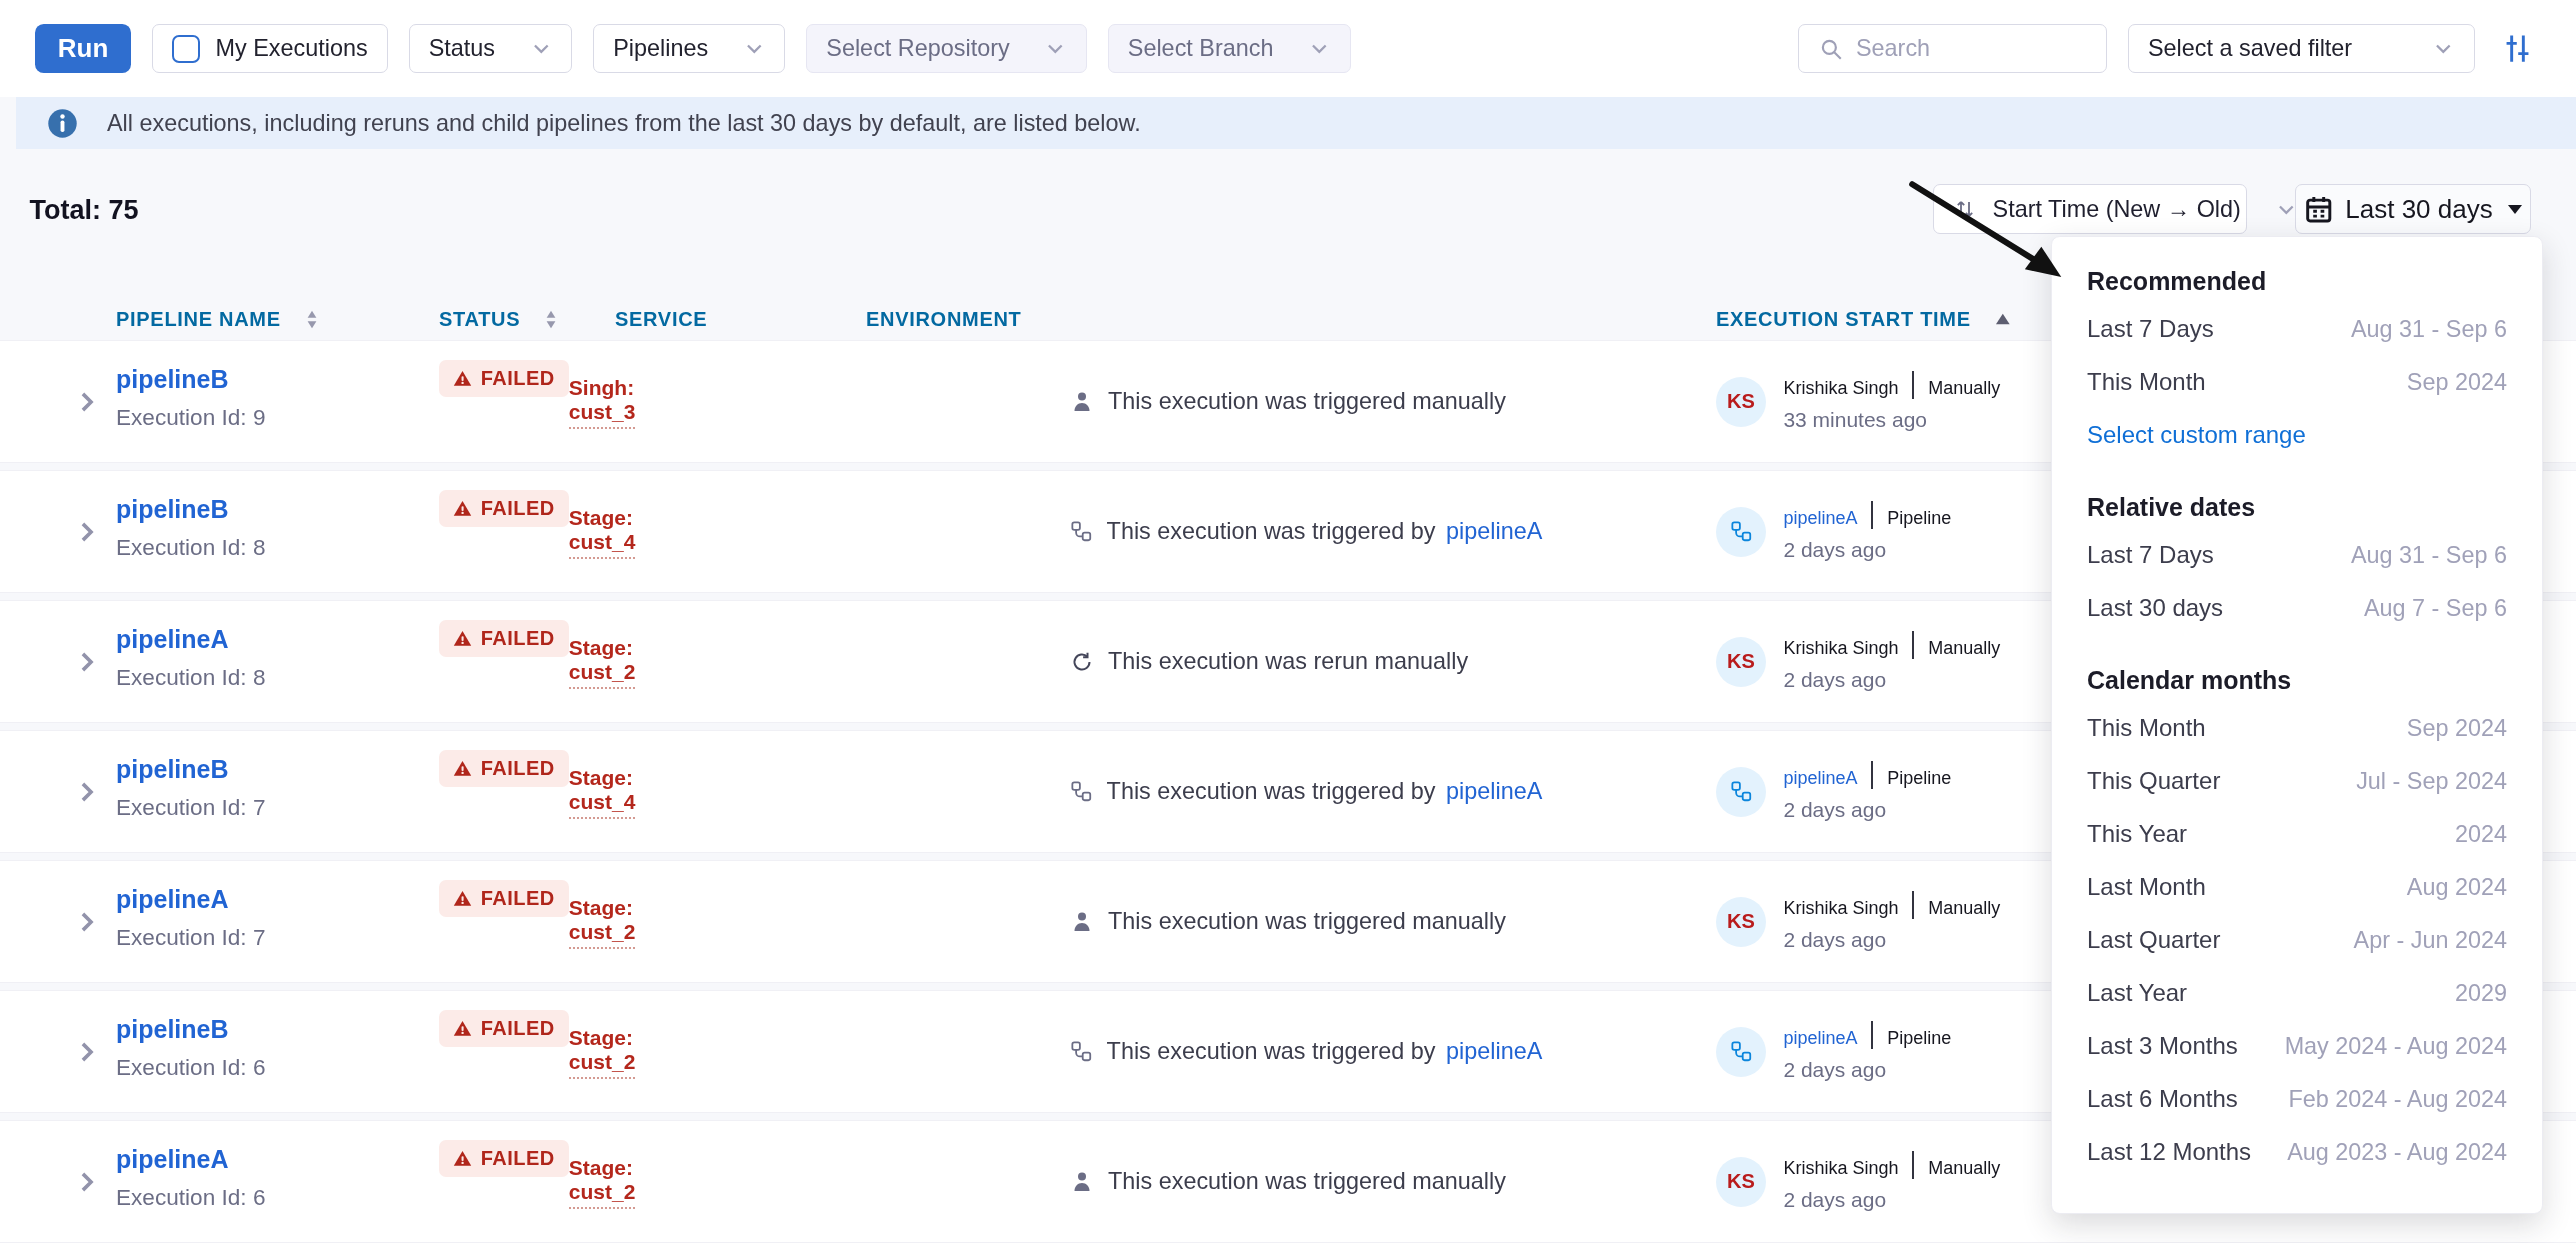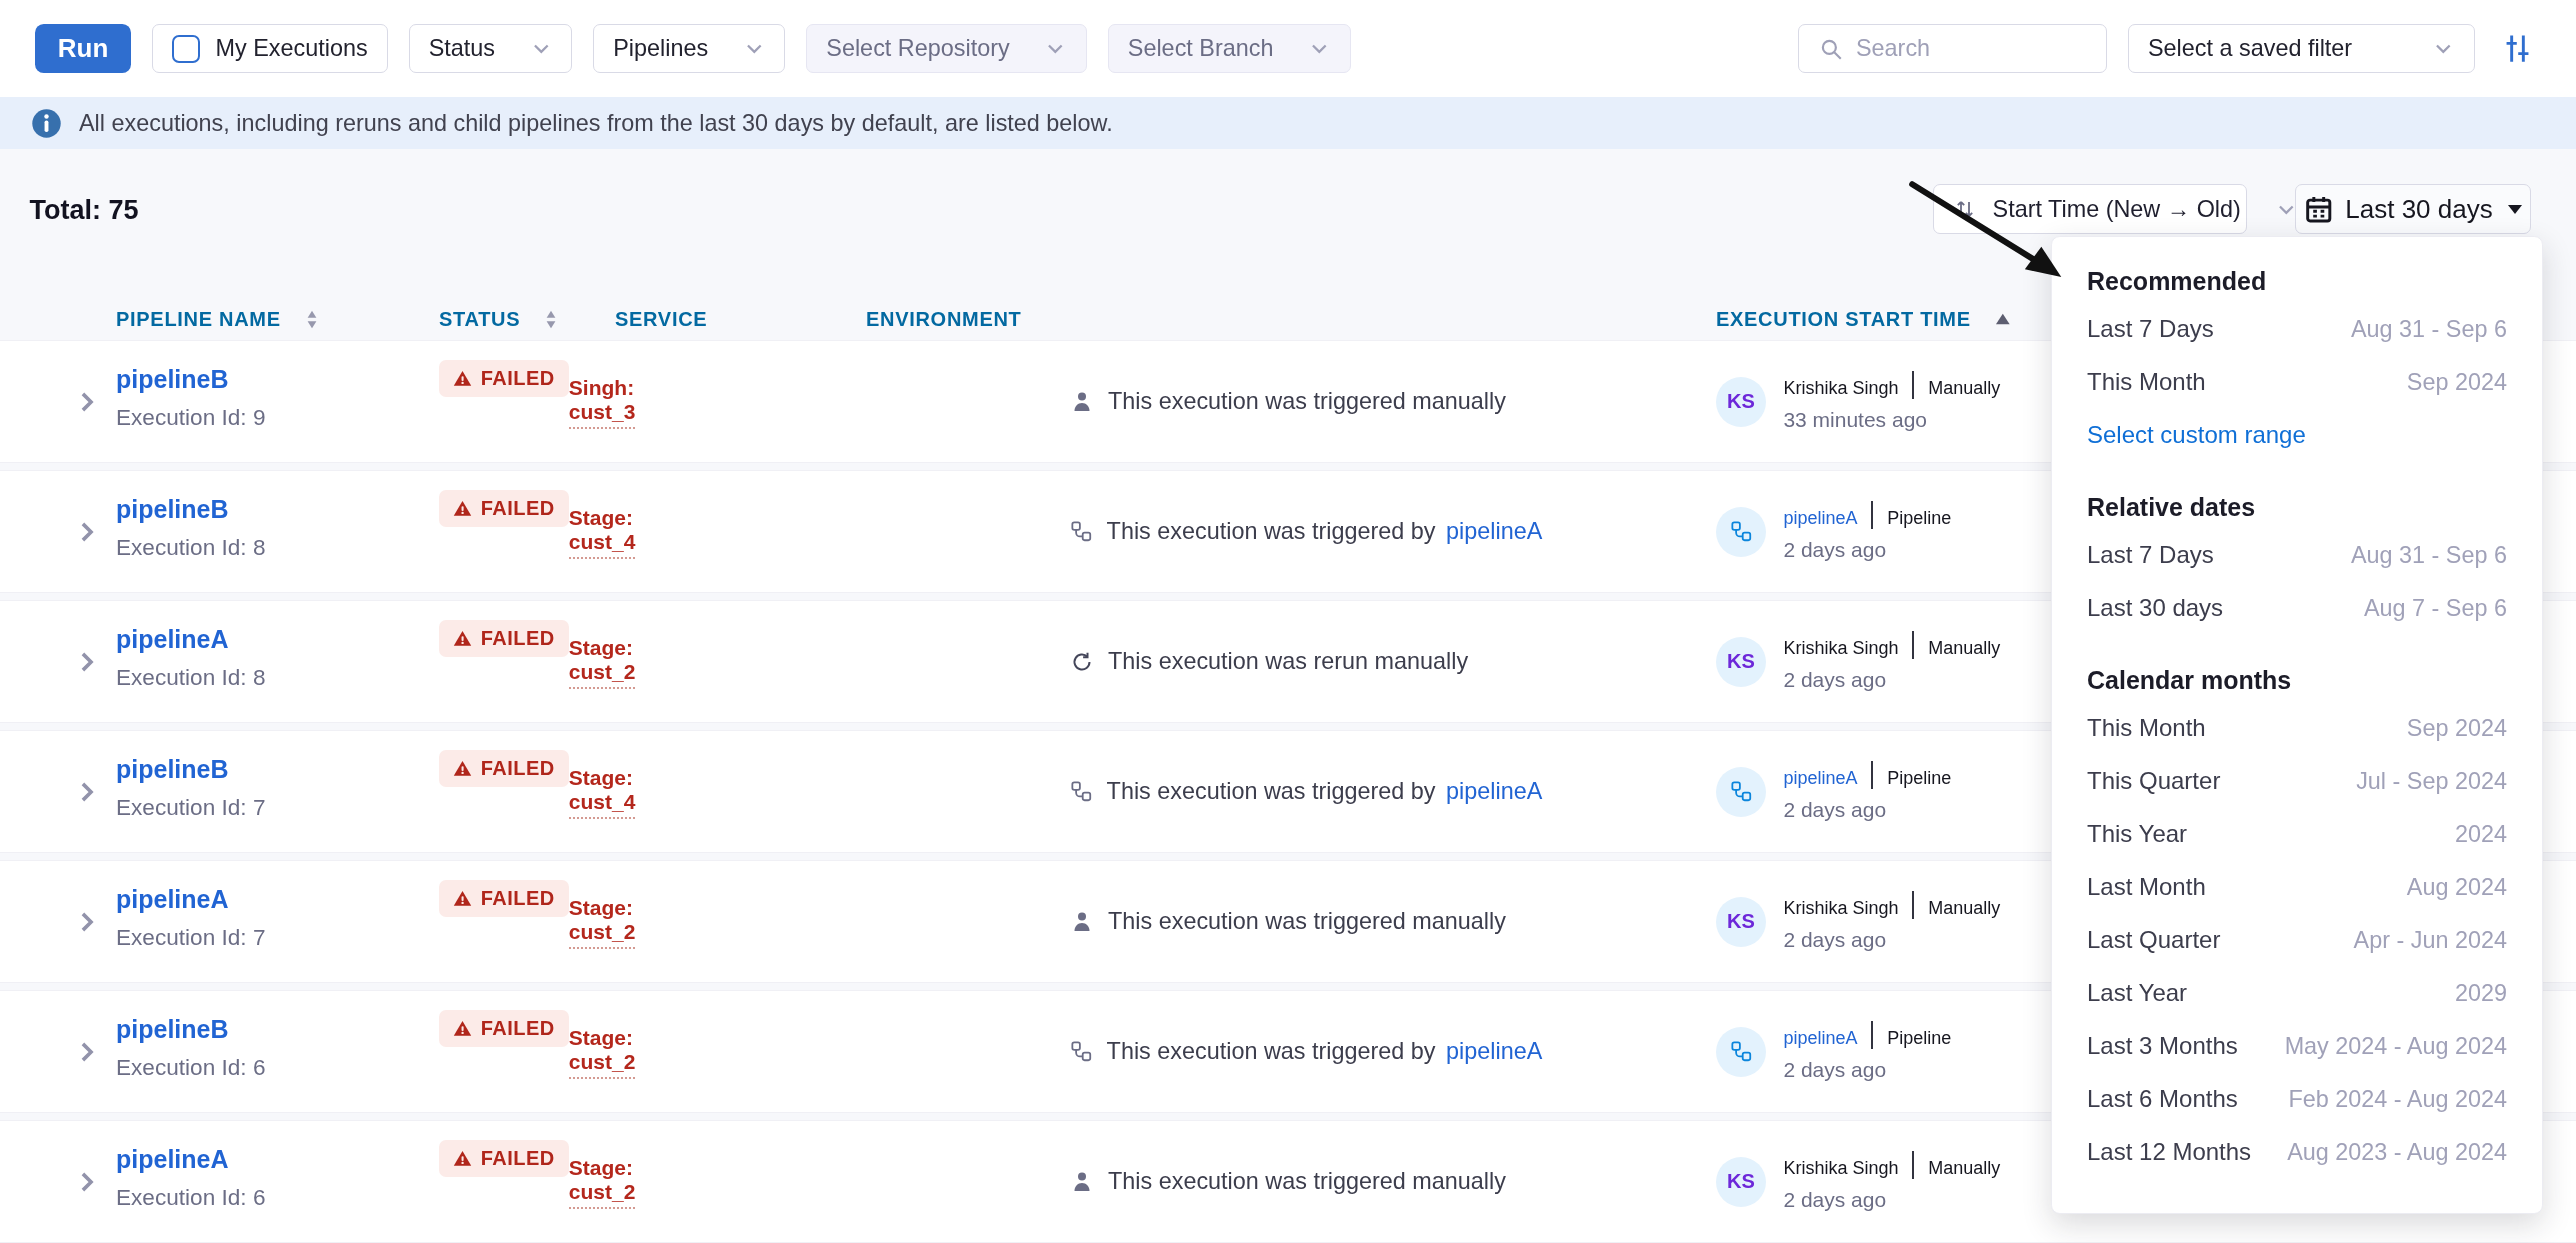--- a/index.html
+++ b/index.html
@@ -32,22 +32,22 @@
   .caret-sp { margin-left:19px; display:flex; }
   .search-box { width:309px; gap:12px; }
   .search-box input {
     border:none; outline:none; font:inherit; color:#22222e; width:100%; background:transparent;
   }
   .search-box input::placeholder { color:#9fa0b7; }
   .saved-box { width:347px; justify-content:space-between; }
   .icon-btn { background:none; border:none; cursor:pointer; display:flex; padding:3.5px; }
   
   .banner {
-    position:absolute; top:97px; left:0; right:0; height:52px;
-    background:#e7effb; display:flex; align-items:center; gap:17px;
+    position:absolute; top:97px; left:16px; right:0; height:52px;
+    background:#e7effb; display:flex; align-items:center; gap:29px;
     padding:0 31px; font-size:23.4px; color:#41424f;
   }
   
   .total {
     position:absolute; left:29.5px; top:195px;
     font-size:27px; font-weight:bold; color:#121220;
   }
   .sort-select {
     position:absolute; left:1933px; top:184px; width:314px; height:50px;
     justify-content:flex-start;
@@ -92,21 +92,21 @@
   .stage {
     margin-top:15.6px; font-size:21px; font-weight:bold; color:#b4271c;
     border-bottom:2.6px dotted #d49a92; padding-bottom:3.5px; cursor:pointer; text-decoration:none;
   }
   .trigger-cell { display:flex; align-items:center; gap:14px; font-size:23.4px; color:#3c3d4c; }
   .trig-link { color:#2164d3; text-decoration:none; cursor:pointer; margin-left:-3.5px; }
   .actor-cell { display:flex; align-items:center; gap:17.4px; }
   .avatar {
     width:50px; height:50px; border-radius:50%; background:#e3f2fd;
     display:flex; align-items:center; justify-content:center;
-    font-size:20px; font-weight:bold; color:#6d28d9; flex:0 0 50px;
+    font-size:20px; font-weight:bold; color:#b91c1c; flex:0 0 50px;
   }
   .actor-line { display:flex; align-items:flex-end; font-size:18px; color:#16161f; }
   .actor-name.link { color:#2164d3; cursor:pointer; }
   .vsep { width:1.7px; height:28px; background:#32333f; margin:0 14px; }
   .time { font-size:21px; color:#6b6d85; margin-top:9.6px; }
   
   .date-menu {
     position:absolute; left:2051px; top:236px; width:492px; height:978px;
     background:#fff; border:0.9px solid #ececf2; border-radius:8.7px;
     box-shadow:0 10.4px 29.5px rgba(31,31,46,0.16);

